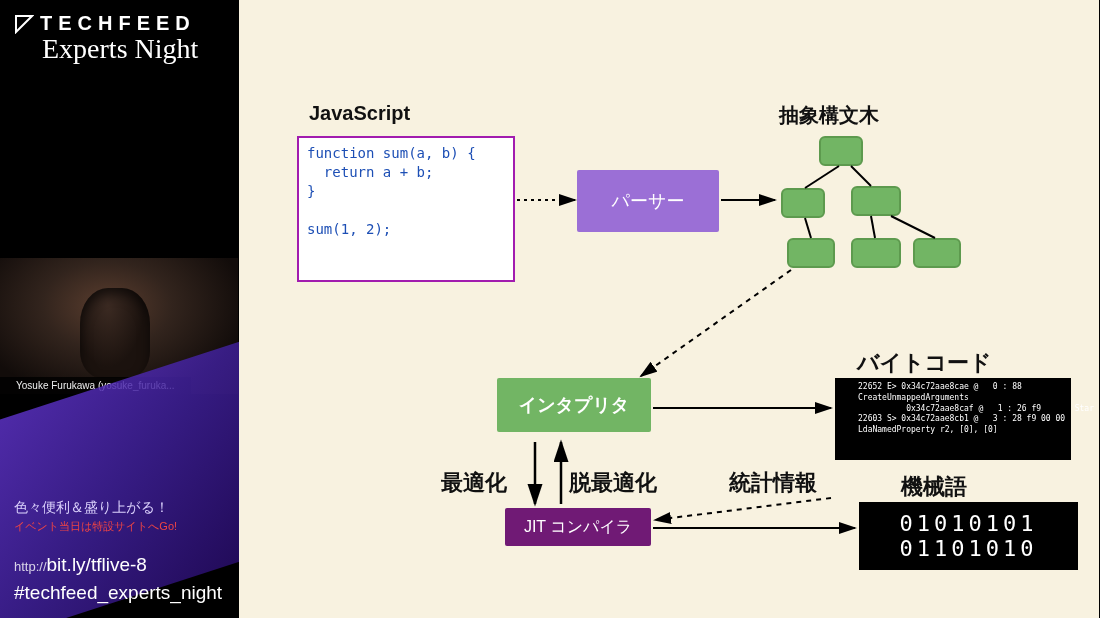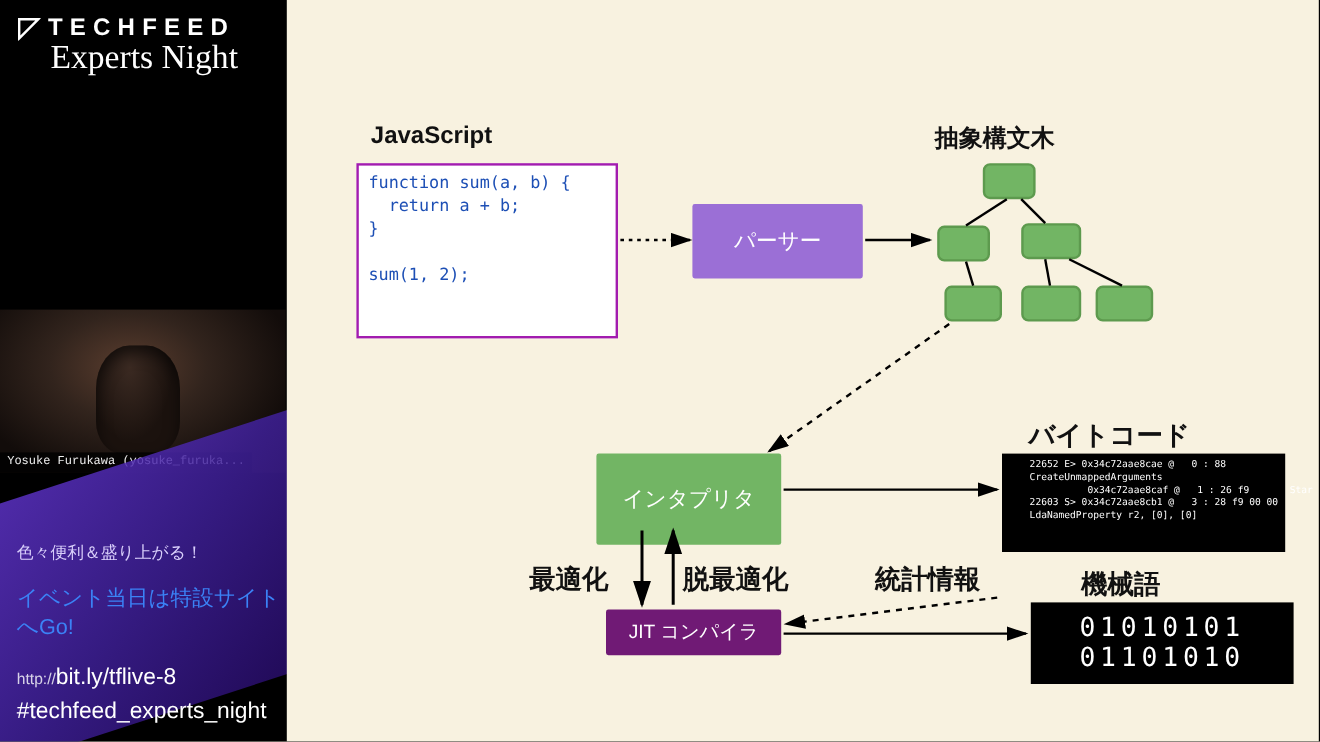--- a/index.html
+++ b/index.html
@@ -50,42 +50,41 @@
     background: radial-gradient(ellipse at 40% 20%, #3b2a22 0%, #1b120e 60%);
     border-radius: 40% 40% 30% 30%;
     box-shadow: 0 6px 12px rgba(0,0,0,.6) inset;
   }
   .webcam-name {
     position: absolute;
     left: 0; bottom: 0;
     background: rgba(0,0,0,.8);
     color: #eee;
     font-size: 10px;
-    padding: 3px 6px;
+    padding: 3px 16px;
     max-width: 100%;
     white-space: nowrap;
     overflow: hidden;
     text-overflow: ellipsis;
-    font-family: Liberation Mono, monospace;
   }
   .violet-tri {
     position: absolute;
     left: -120px; top: 400px;
     width: 360px; height: 220px;
     background: linear-gradient(135deg,#6b3bdc 0%, #3f2099 60%, #280d6a 100%);
     transform: skewY(-18deg);
     opacity:.85;
   }
   .promo {
     position: absolute;
     left: 14px; bottom: 14px;
     color: #fff;
   }
   .promo .line1 { font-size: 14px; color:#d9cffb;margin-top:24px; }
-  .promo .line2 { font-size: 18px; color:#3b82f6; margin-top:16px;}
+  .promo .line2 { font-size: 11px; color:#ef4444; margin-top:2px;}
   .promo .url   { font-size: 19px; margin-top:20px;}
   .promo .url small{ font-size:13px; opacity:.8;}
   .promo .hash  { font-size: 19px; margin-top:6px;}
   
   .slide {
     position: absolute;
     left: 239px; top: 0;
     width: 860px; height: 618px;
     background: #f8f2e0;
   }
@@ -110,21 +109,21 @@
   .box {
     display: flex;
     align-items: center;
     justify-content: center;
     color: #fff;
     font-size: 18px;
     font-weight: 500;
     border-radius: 2px;
   }
   .parser      { left: 338px; top: 170px; width: 142px; height: 62px; background: #9b6fd6; }
-  .interpreter { left: 258px; top: 378px; width: 154px; height: 76px; background: #72b564; }
+  .interpreter { left: 258px; top: 378px; width: 154px; height: 54px; background: #72b564; font-weight: bold; }
   .jit         { left: 266px; top: 508px; width: 146px; height: 38px; background: #701a75; font-size:16px;}
 
   
   .node { background:#72b564; border:2px solid #5d9a4e; border-radius:6px; position:absolute;}
   .nA{ left:580px; top:136px; width:44px; height:30px;}
   .nB{ left:542px; top:188px; width:44px; height:30px;}
   .nC{ left:612px; top:186px; width:50px; height:30px;}
   .nD{ left:548px; top:238px; width:48px; height:30px;}
   .nE{ left:612px; top:238px; width:50px; height:30px;}
   .nF{ left:674px; top:238px; width:48px; height:30px;}

